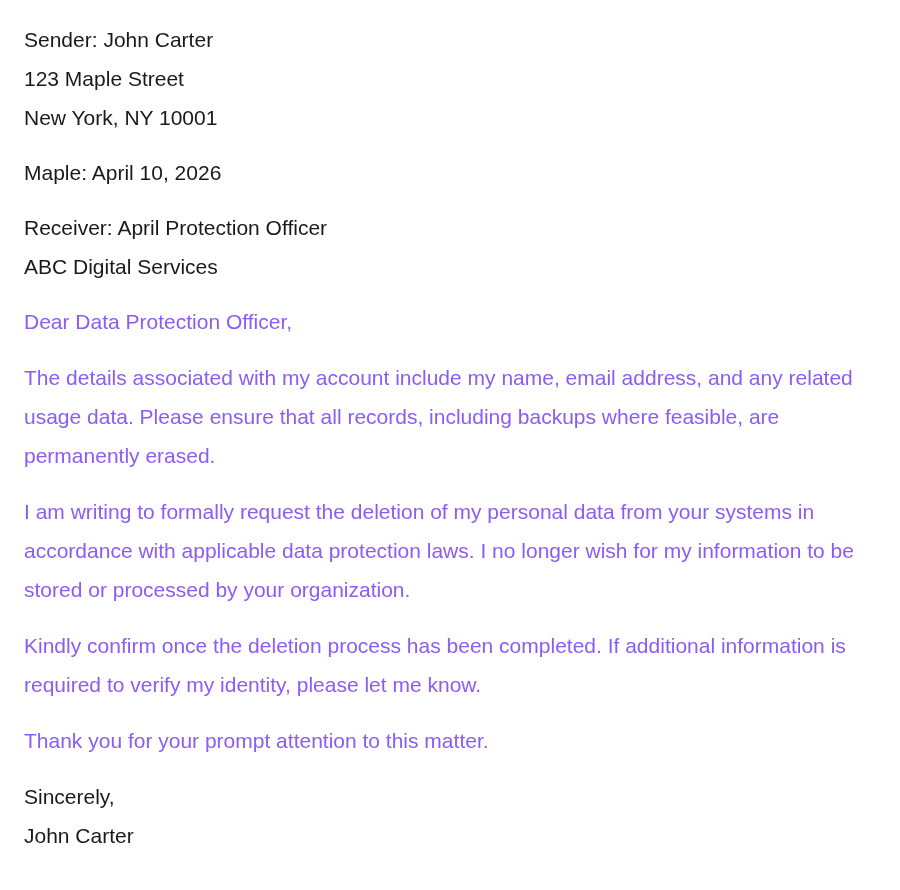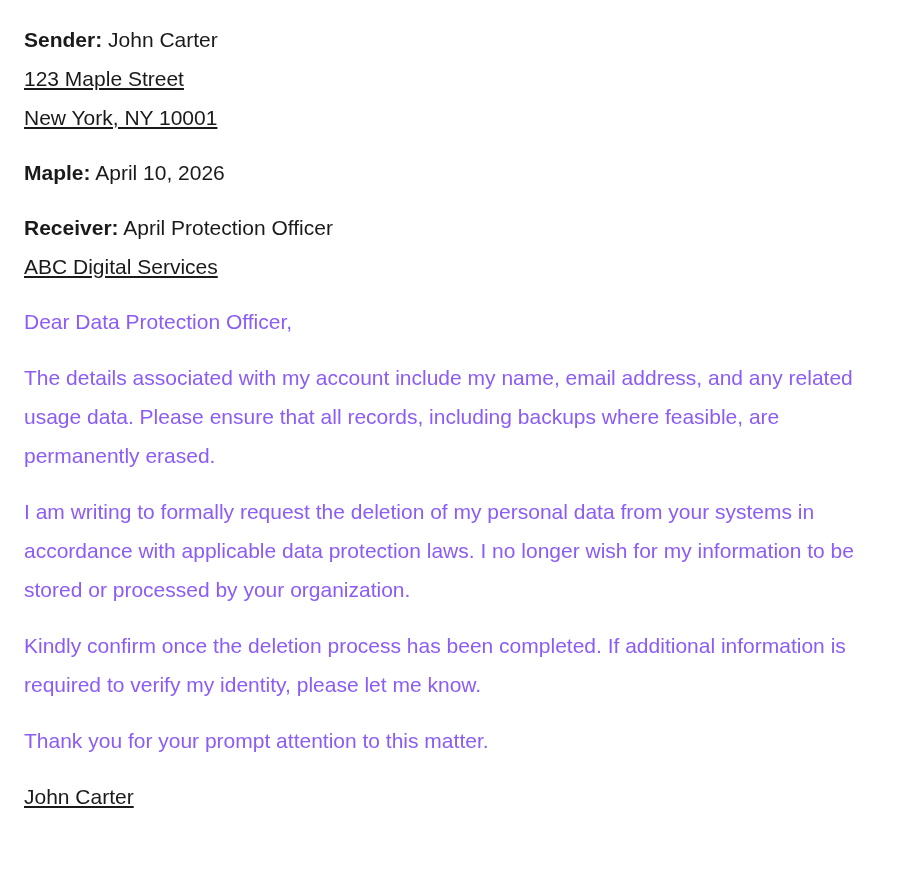--- a/index.html
+++ b/index.html
@@ -20,31 +20,30 @@
     padding: 20px 24px 0 24px;
   }
   .block {
     margin: 0 0 16px 0;
   }
   .line {
     font-size: 21px;
     line-height: 39px;
     color: #1a1a1a;
     white-space: pre-wrap;
-    text-decoration: underline;
   }
   .para {
     font-size: 21px;
     line-height: 39px;
     color: #8b5cf6;
     margin: 0 0 17px 0;
     max-width: 860px;
   }
   .label {
-    font-weight: bold;
+    font-weight: normal;
   }
   .inline-val {
     font-weight: normal;
   }
   .field-line {
     font-size: 21px;
     line-height: 39px;
   }
   .sig-block .line {
     line-height: 39px;
@@ -72,16 +71,17 @@
 
 
   <p class="para">Dear Data Protection Officer,</p>
 
   <p class="para">The details associated with my account include my name, email address, and any related usage data. Please ensure that all records, including backups where feasible, are permanently erased.</p>
   <p class="para">I am writing to formally request the deletion of my personal data from your systems in accordance with applicable data protection laws. I no longer wish for my information to be stored or processed by your organization.</p>
   <p class="para">Kindly confirm once the deletion process has been completed. If additional information is required to verify my identity, please let me know.</p>
   <p class="para">Thank you for your prompt attention to this matter.</p>
 
   <div class="block sig-block">
+    <div class="line">Sincerely,</div>
     <div class="line">John Carter</div>
   </div>
 
 </div>
 
 </body></html>

